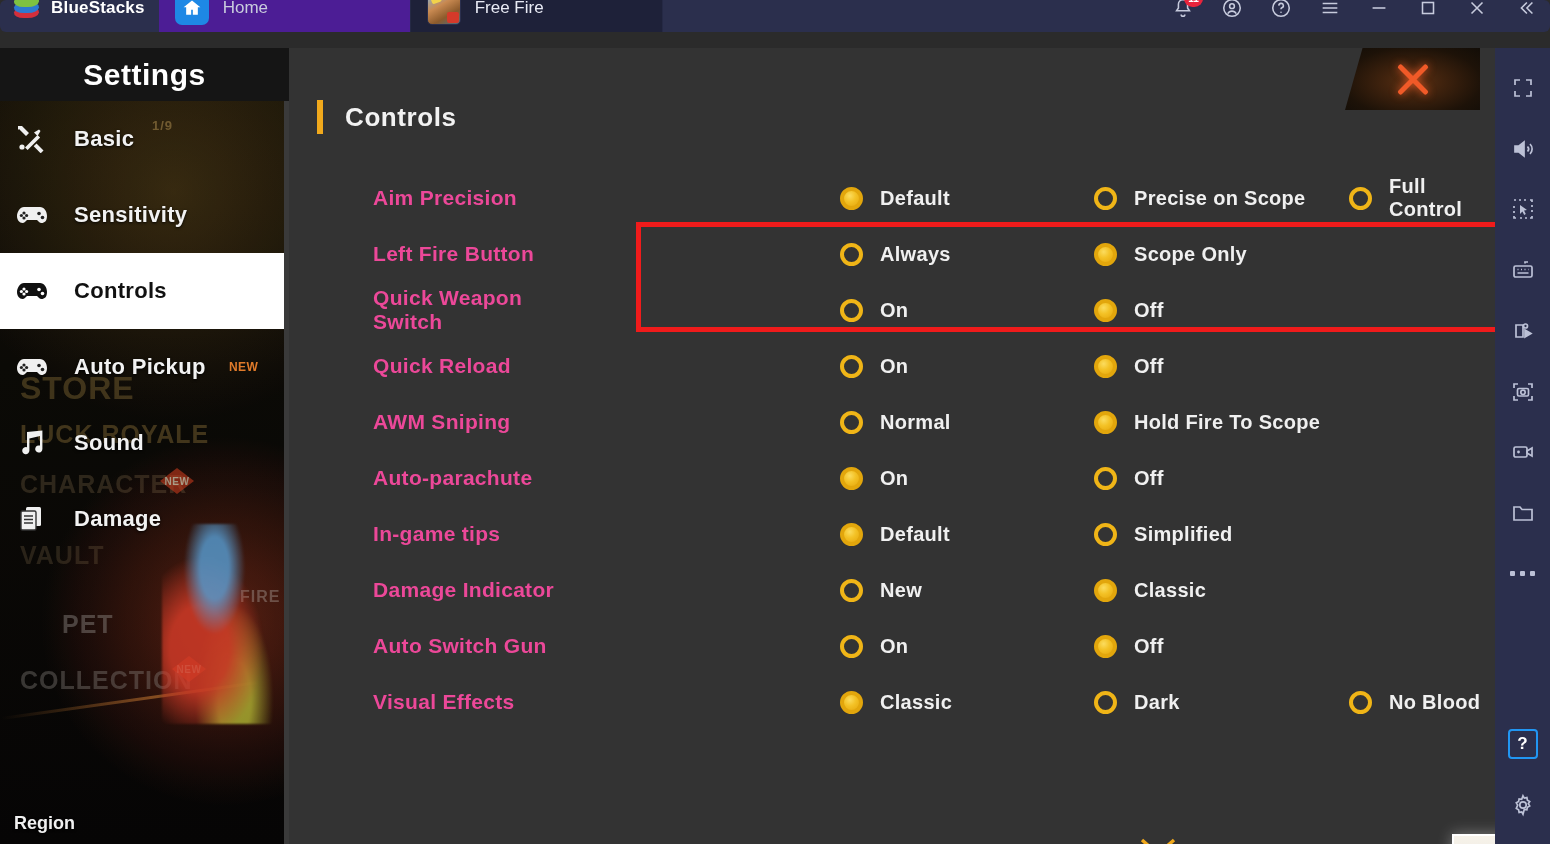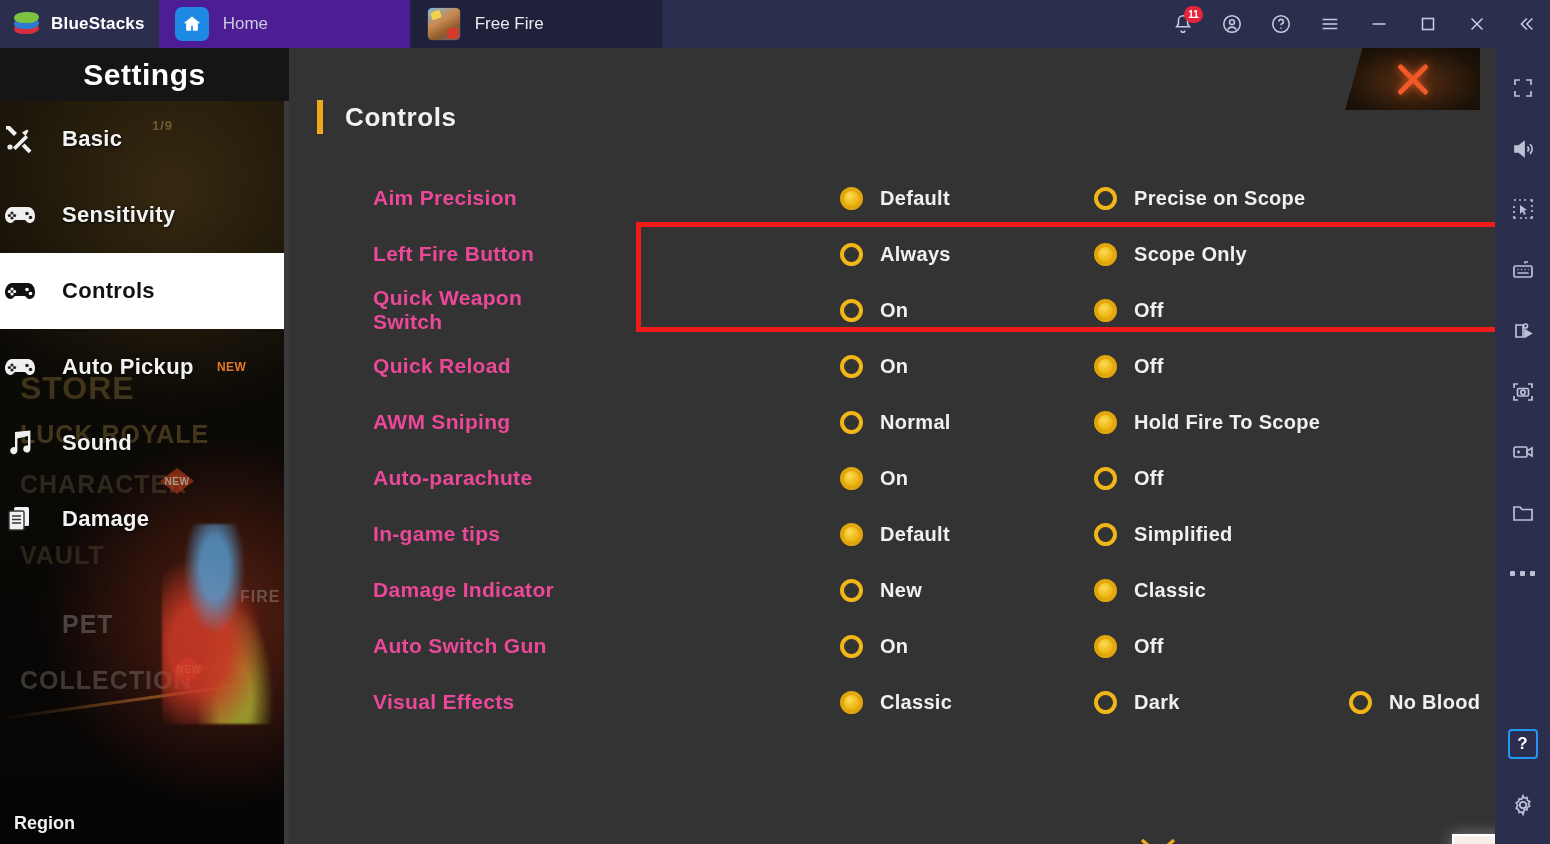--- a/index.html
+++ b/index.html
@@ -6,23 +6,23 @@
   html, body {
     width: 1550px; height: 844px;
     background: #2b2b2b;
     font-family: "Liberation Sans", sans-serif;
     overflow: hidden;
   }
   #app { position: relative; width: 1550px; height: 844px; }
 
   
   .topbar {
-    position: absolute; left: 0; top: 0; width: 1550px; height: 48px;
+    position: absolute; left: 0; top: 0; width: 1550px; height: 32px;
     background: #2b2f4d;
-    display: flex; align-items: flex-end;
+    display: flex; align-items: flex-end; border-radius: 6px;
   }
   .bs-brand {
     display: flex; align-items: center; gap: 9px;
     padding: 0 14px 0 12px; height: 48px;
   }
   .bs-logo { width: 30px; height: 28px; position: relative; }
   .bs-logo i {
     position: absolute; left: 2px; width: 25px; height: 11px;
     border-radius: 50% / 60%;
     transform: skewX(-8deg);
@@ -162,21 +162,21 @@
     background: #151515;
     display: flex; align-items: center; justify-content: center;
     z-index: 3;
   }
   .settings-title span {
     color: #ffffff; font-size: 30px; font-weight: bold; letter-spacing: .5px;
   }
   .nav { position: absolute; left: 0; top: 53px; width: 289px; z-index: 3; }
   .nav-item {
     position: relative; display: flex; align-items: center;
-    height: 76px; padding-left: 0; gap: 22px; cursor: pointer;
+    height: 76px; padding-left: 12px; gap: 22px; cursor: pointer;
   }
   .nav-item .ni-ico { width: 40px; display: flex; align-items: center; justify-content: center; flex: none; }
   .nav-item .ni-ico svg { width: 34px; height: 28px; }
   .nav-item .ni-label {
     color: #f2f2f2; font-size: 22px; font-weight: bold; letter-spacing: .3px;
     text-shadow: 0 1px 3px rgba(0,0,0,.9);
   }
   .nav-item.active { background: #ffffff; }
   .nav-item.active .ni-label { color: #111111; text-shadow: none; }
   .nav-item .ni-new {
@@ -479,20 +479,24 @@
         <div class="row">
           <div class="lbl">Aim Precision</div>
           <div class="opt col2">
             <span class="radio on"></span>
             <span class="txt">Default</span>
           </div>
           <div class="opt col3">
             <span class="radio"></span>
             <span class="txt">Precise on Scope</span>
           </div>
+          <div class="opt col4">
+            <span class="radio"></span>
+            <span class="txt">Full Control</span>
+          </div>
         </div>
 
         <div class="row">
           <div class="lbl">Left Fire Button</div>
           <div class="opt col2">
             <span class="radio"></span>
             <span class="txt">Always</span>
           </div>
           <div class="opt col3">
             <span class="radio on"></span>

